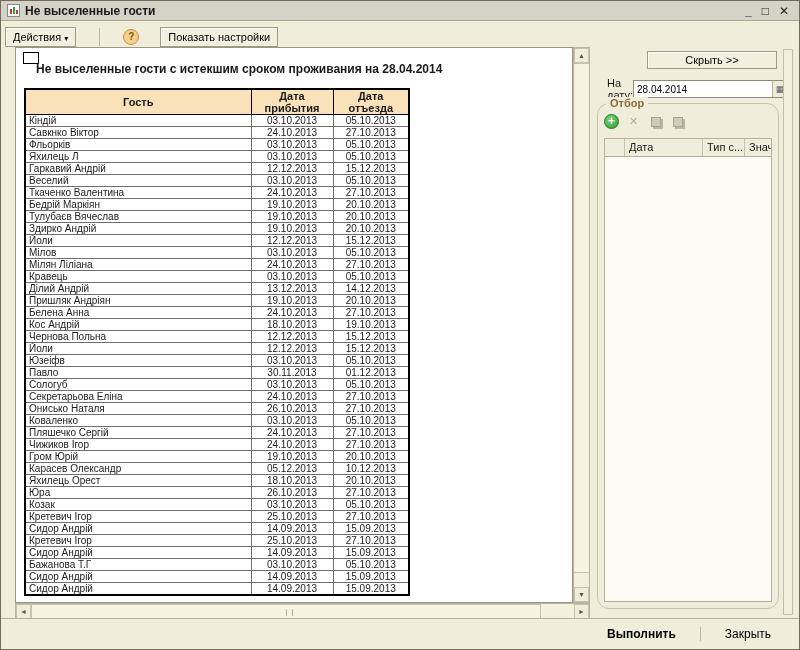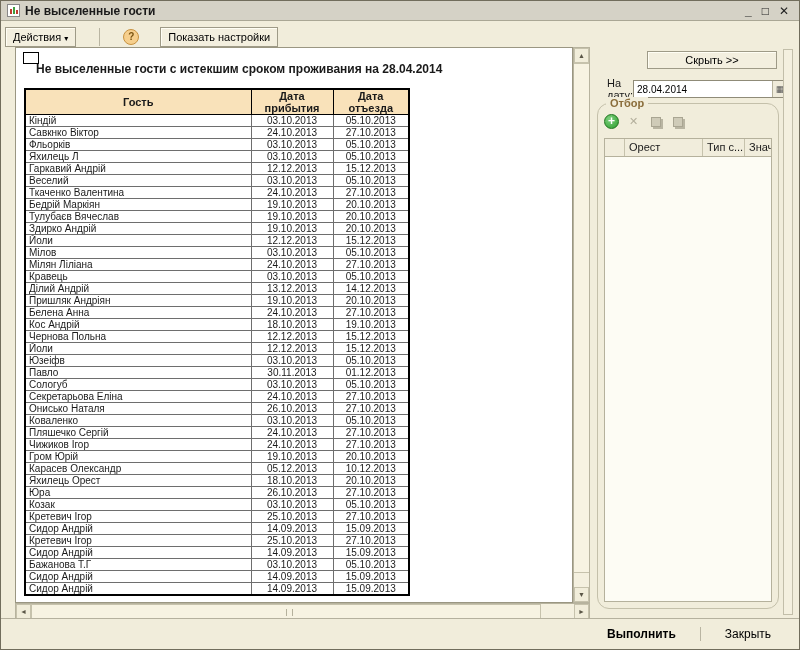--- a/index.html
+++ b/index.html
@@ -381,21 +381,21 @@
           <span class="ficon">
               <span class="sq"></span>
             </span>
           <span class="ficon">
               <span class="sq"></span>
             </span>
         </div>
         <div class="filter-grid">
           <div class="fg-header">
             <span class="fg-cell c0"></span>
-            <span class="fg-cell c1">Орест</span>
+            <span class="fg-cell c1">Дата</span>
             <span class="fg-cell c2">Тип с...</span>
             <span class="fg-cell c3">Значение</span>
           </div>
         </div>
       </div>
       <div class="panel-scroll"></div>
     </div>
   </div>
 
   <div class="footer">

